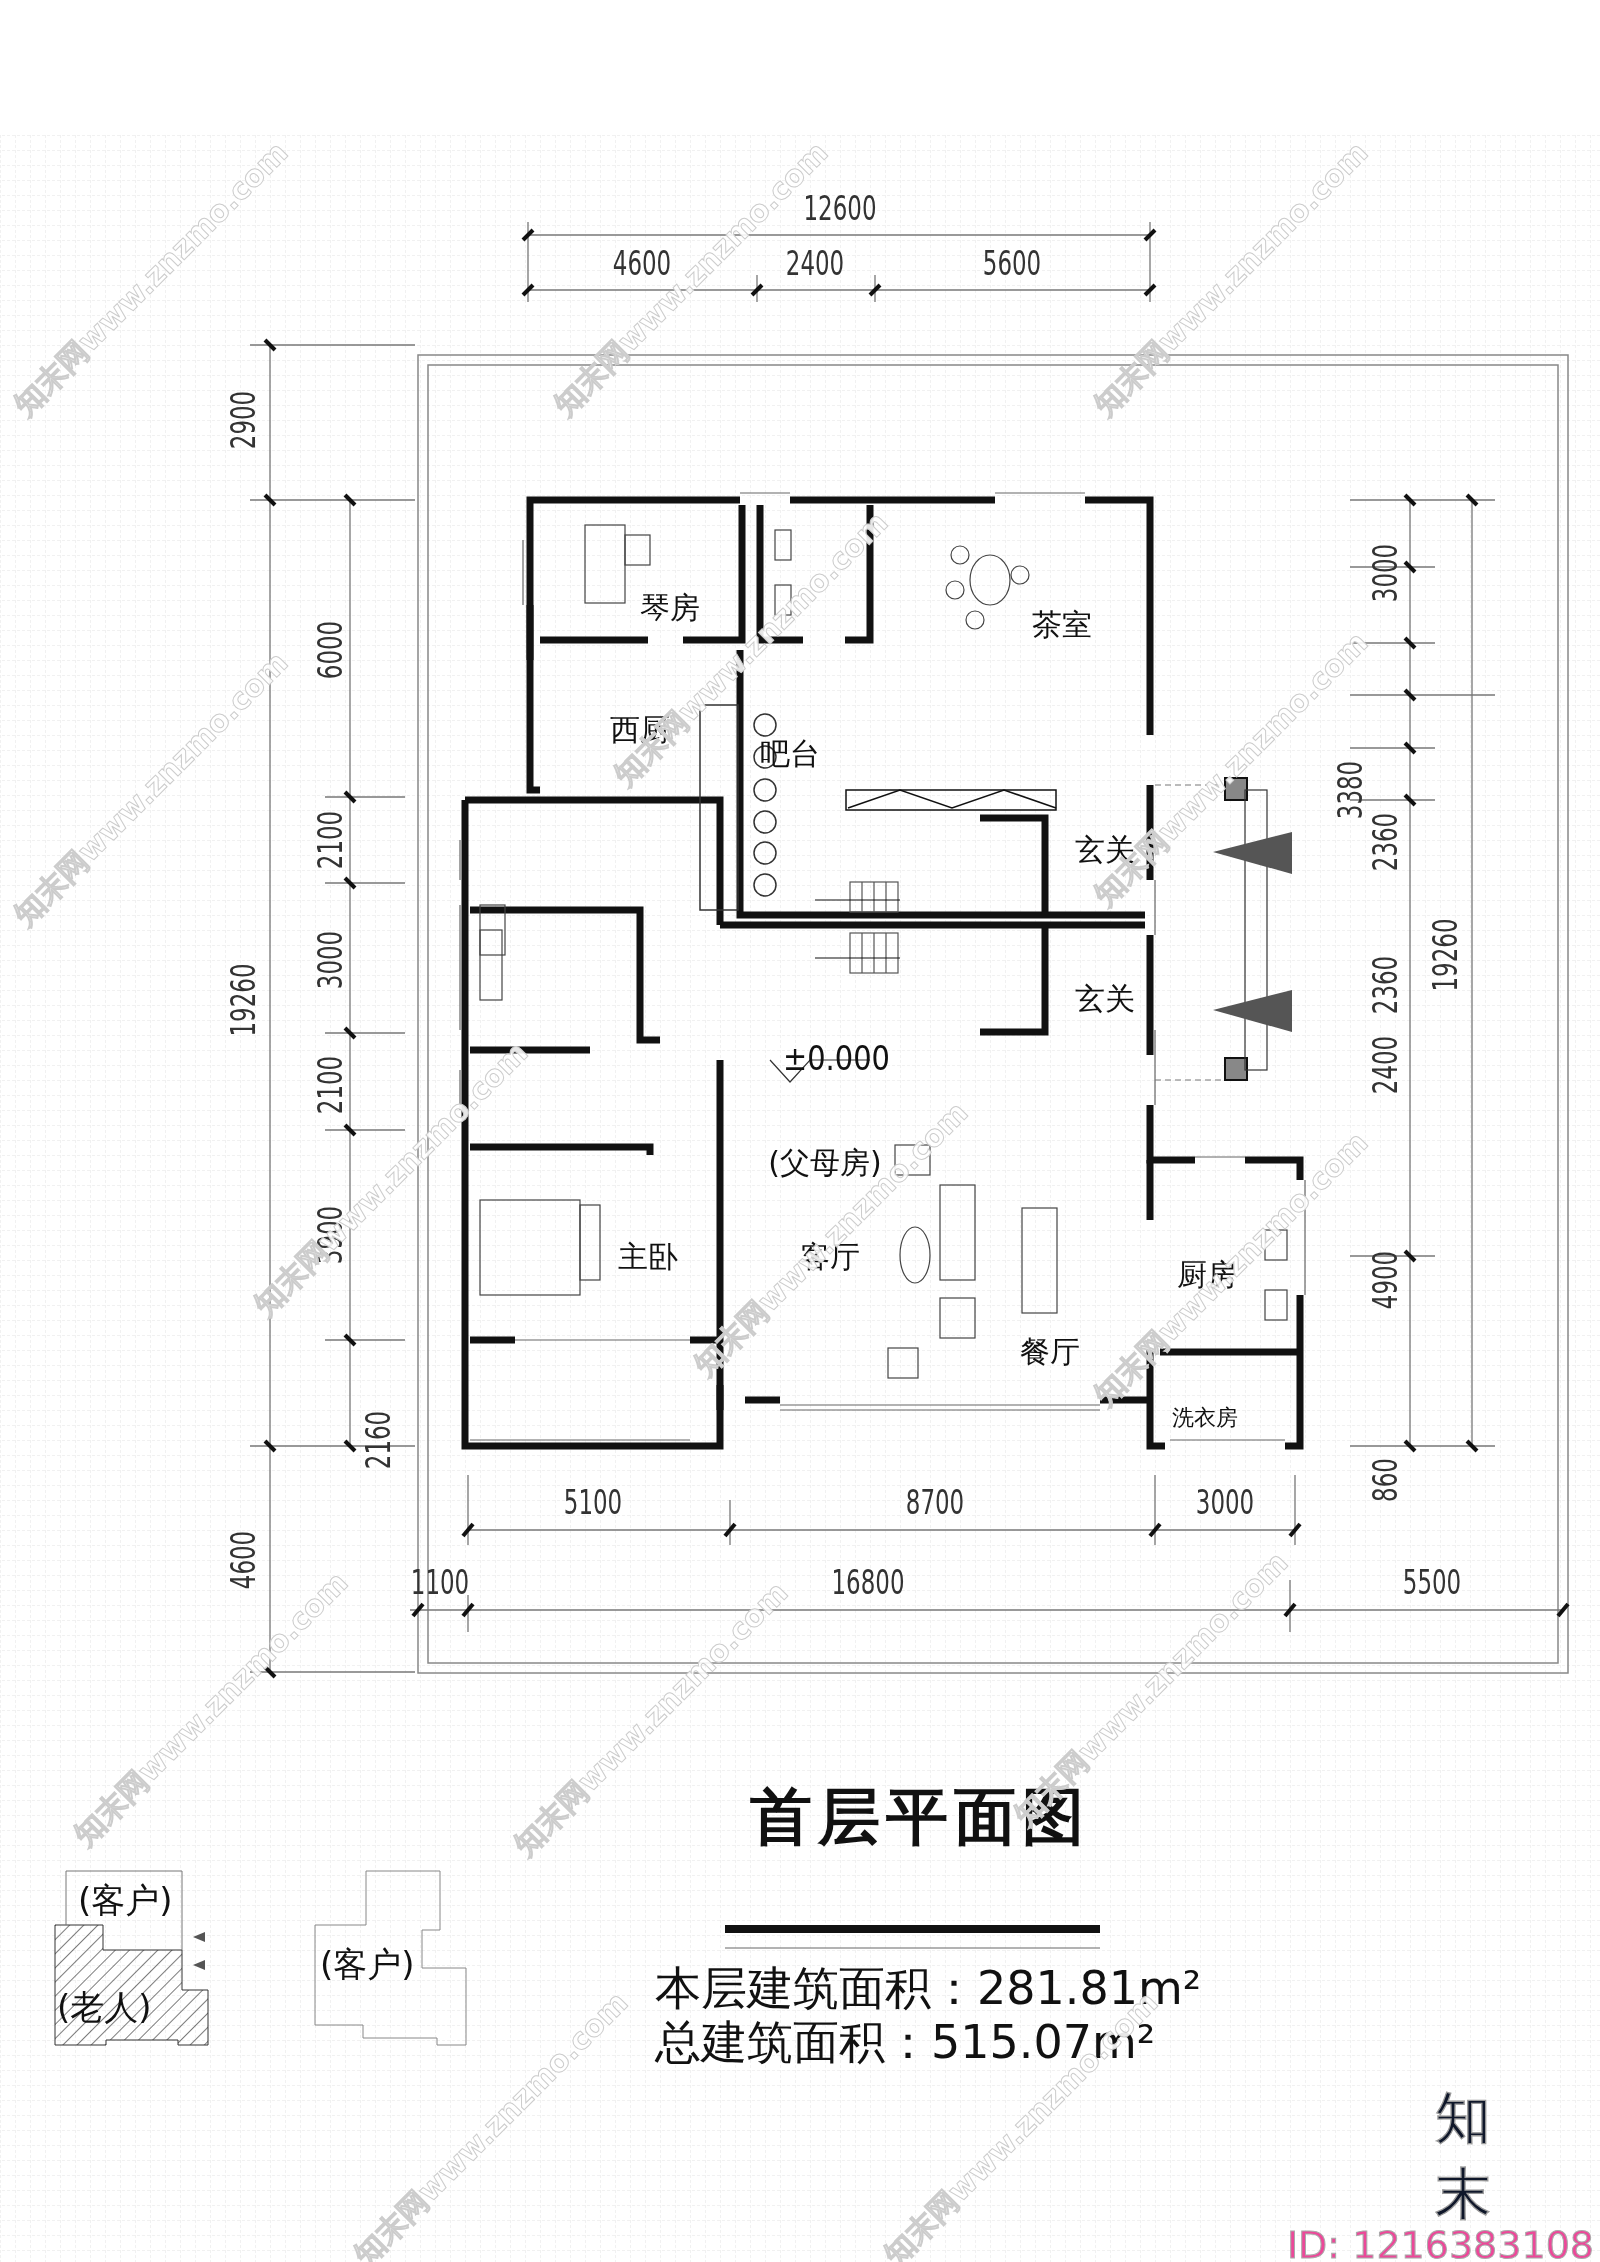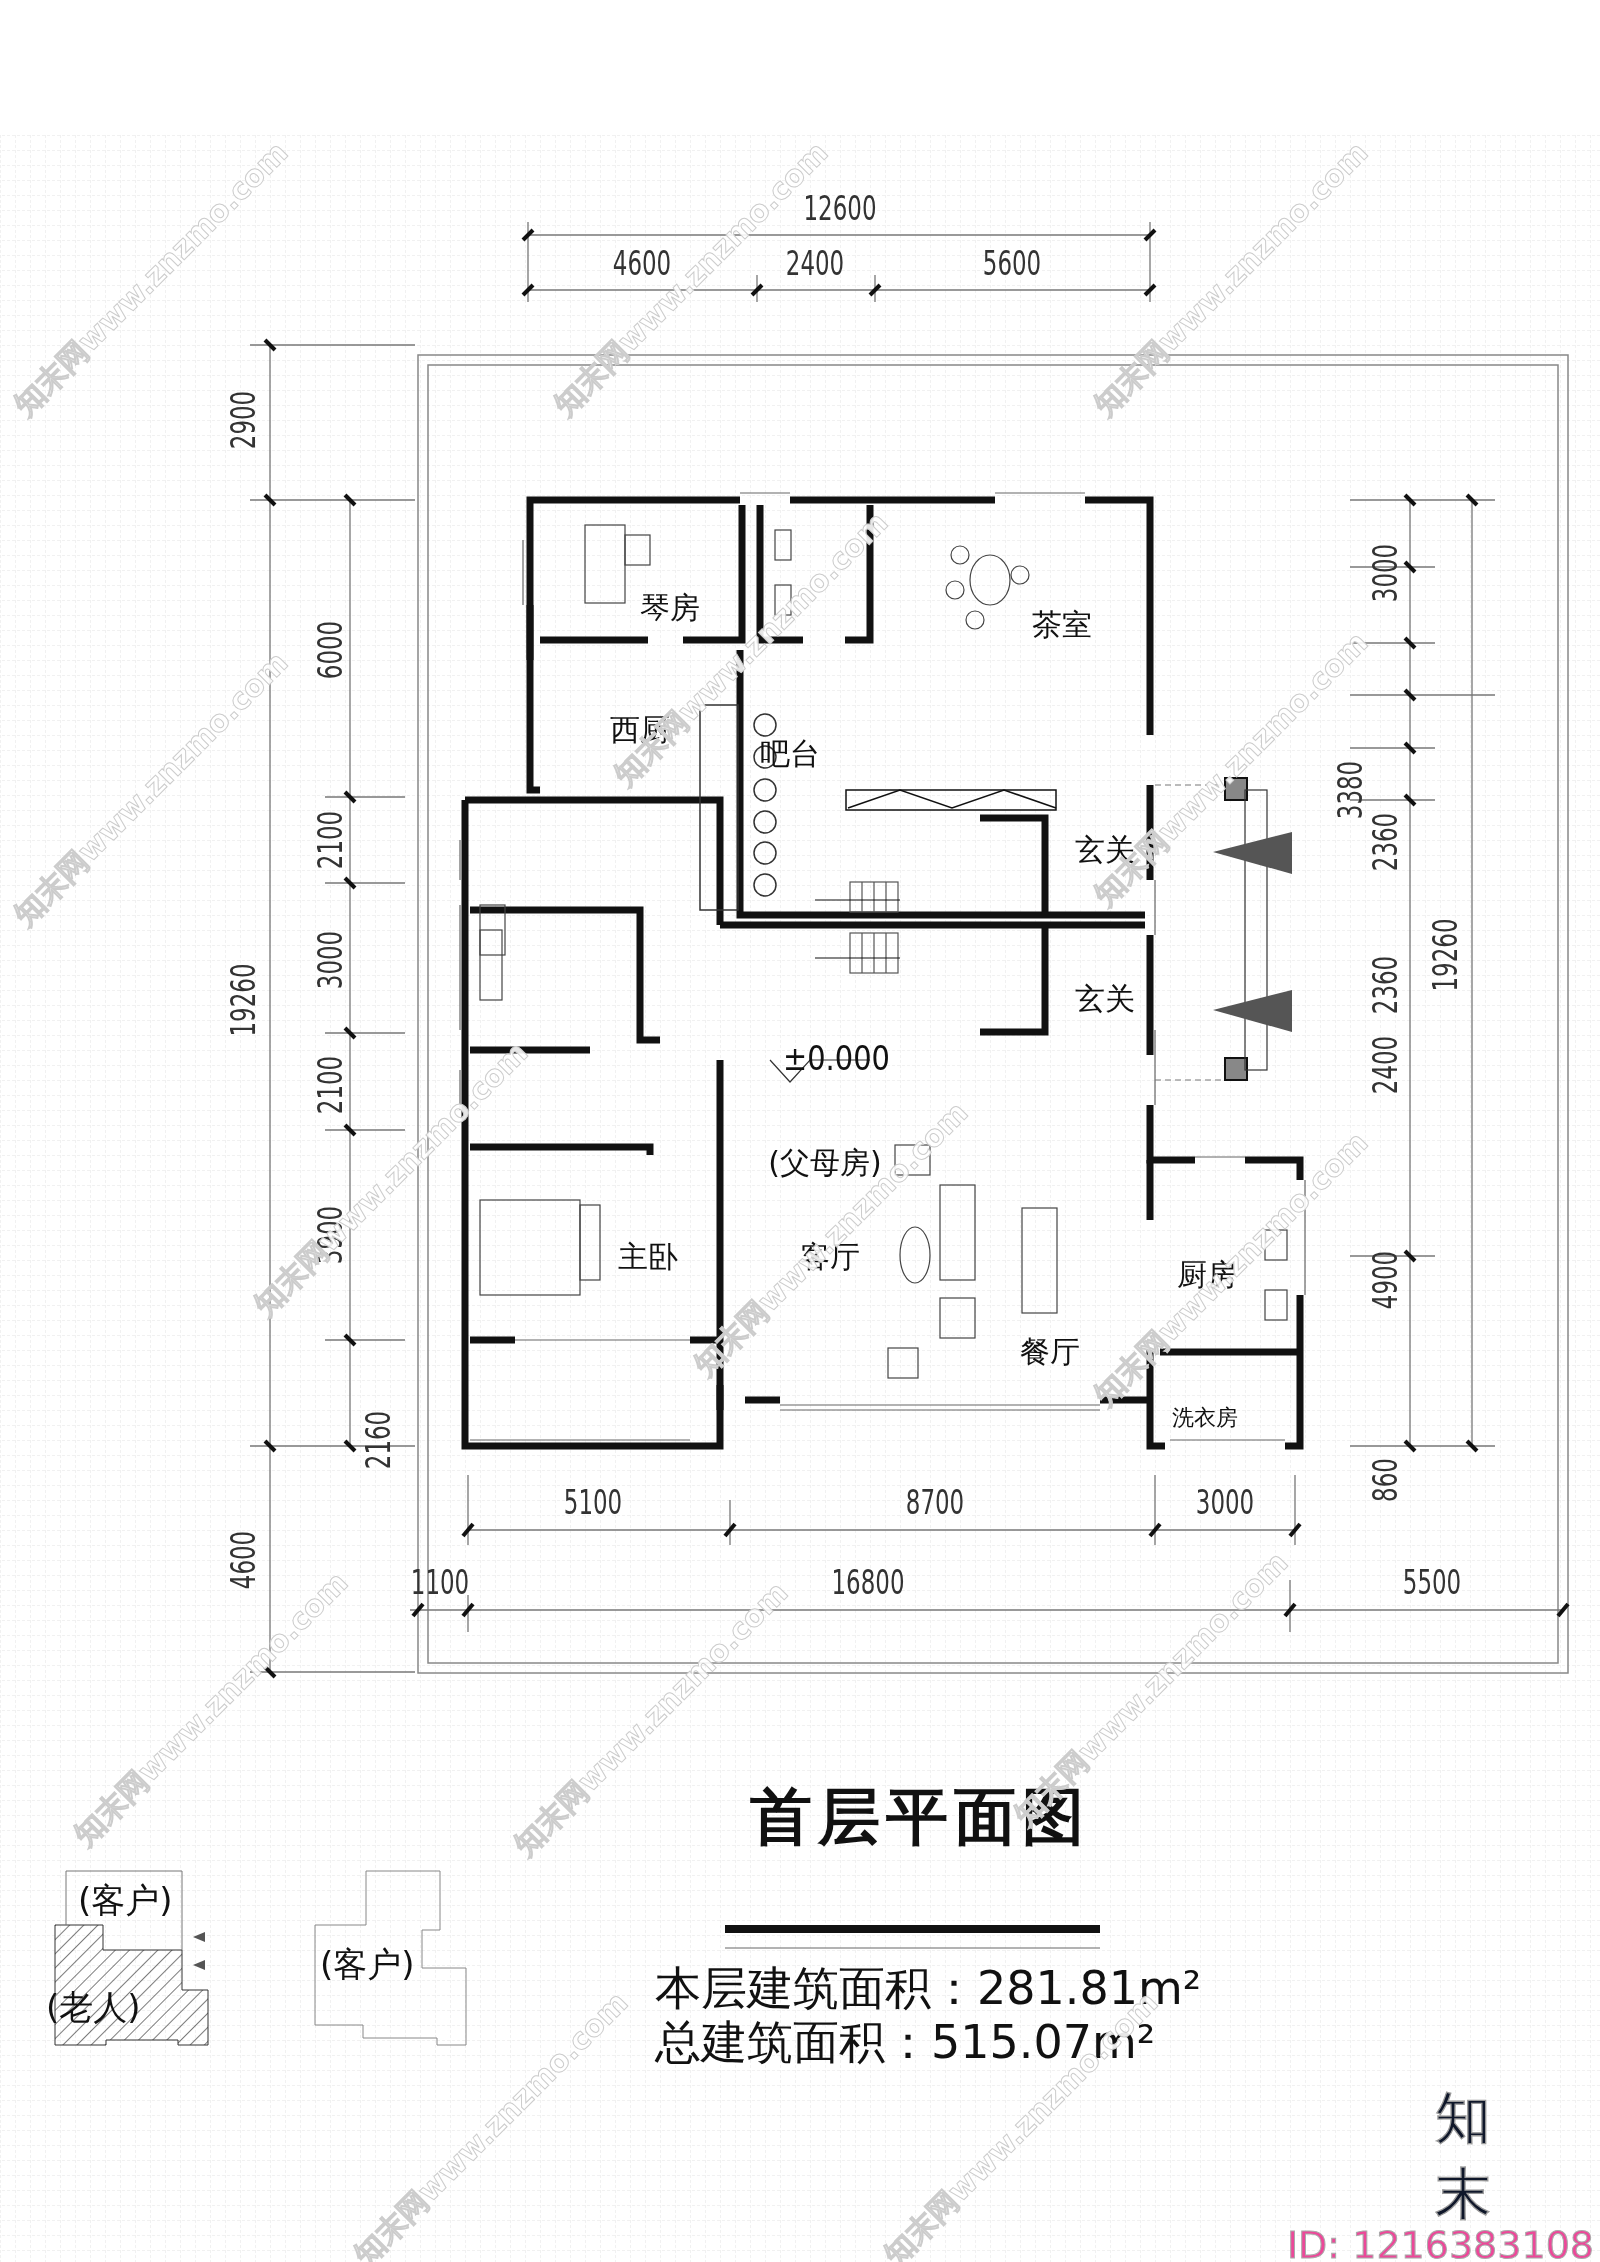--- a/index.html
+++ b/index.html
@@ -313,21 +313,21 @@
 
 <div class="title">首层平面图</div>
 <div class="area-line" style="left:655px;top:1958px">
   <span>本层建筑面积：</span><span>281.81</span><span>m²</span>
 </div>
 <div class="area-line" style="left:655px;top:2012px">
   <span>总建筑面积：</span><span>515.07</span><span>m²</span>
 </div>
 
 <div class="mini-label" style="left:78px;top:1878px">(客户)</div>
-<div class="mini-label" style="left:46px;top:1985px">(老人)</div>
+<div class="mini-label" style="left:57px;top:1985px">(老人)</div>
 <div class="mini-label" style="left:320px;top:1942px">(客户)</div>
 
 <div class="brand">知末</div>
 <div class="doc-id">ID: 1216383108</div>
 
 <div class="watermark" style="left:20px;top:390px">知末网www.znzmo.com</div>
 <div class="watermark" style="left:560px;top:390px">知末网www.znzmo.com</div>
 <div class="watermark" style="left:1100px;top:390px">知末网www.znzmo.com</div>
 <div class="watermark" style="left:20px;top:900px">知末网www.znzmo.com</div>
 <div class="watermark" style="left:620px;top:760px">知末网www.znzmo.com</div>

